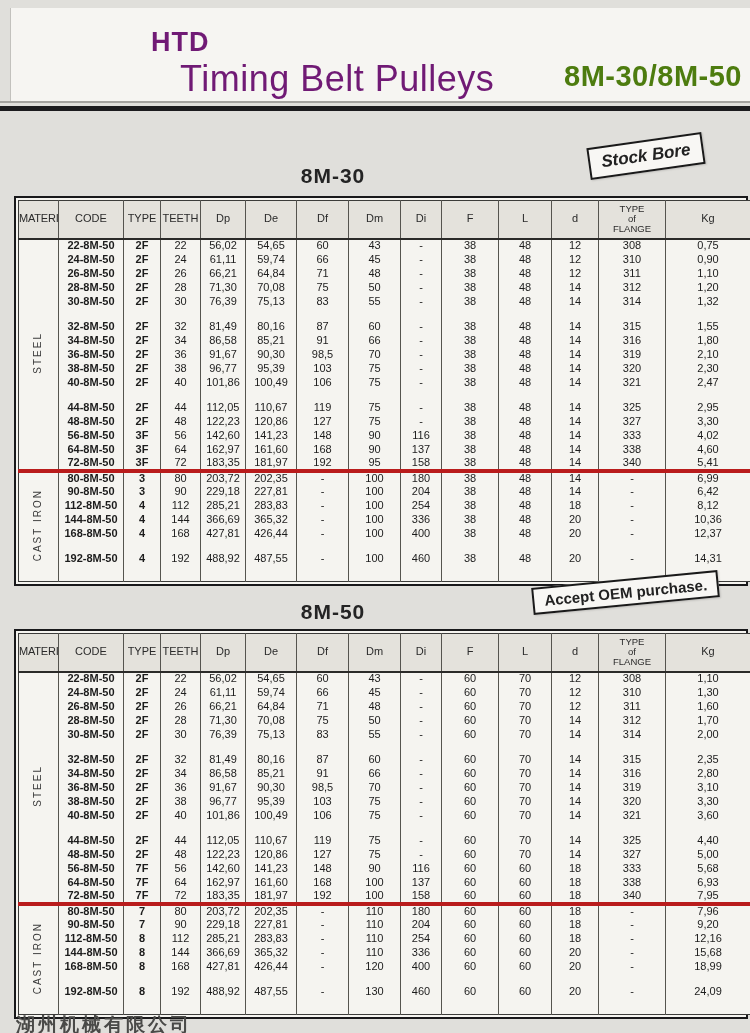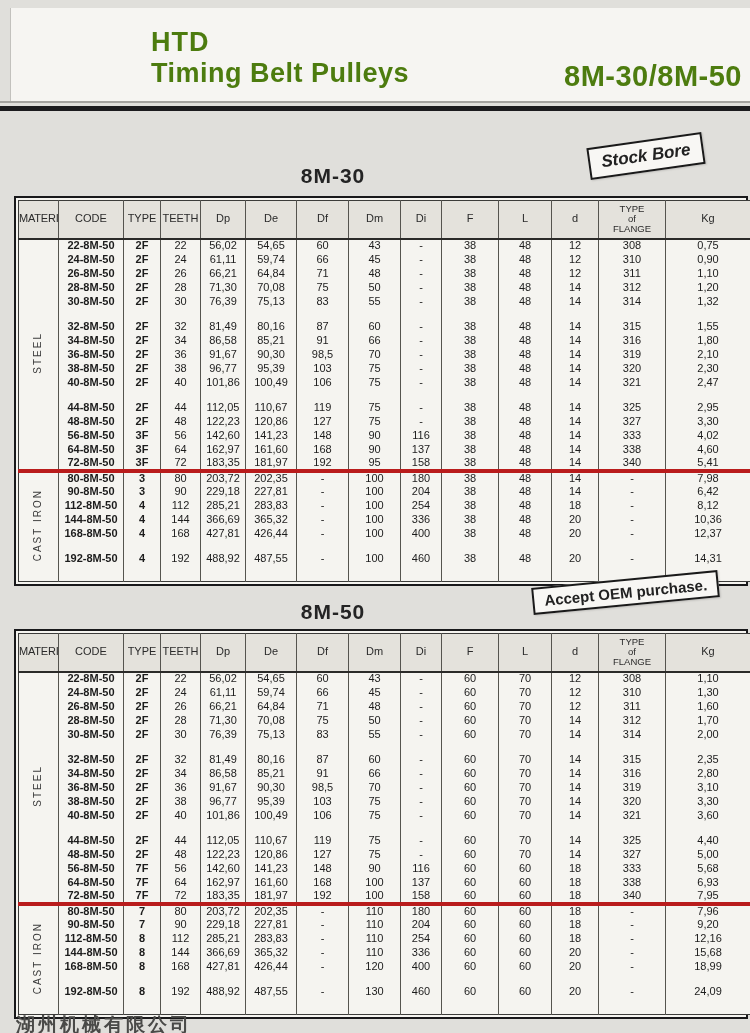--- a/index.html
+++ b/index.html
@@ -9,23 +9,23 @@
   #page {
     position:relative; width:750px; height:1033px;
     background:#e0dfdb; overflow:hidden; margin:0 auto;
   }
 
   
   .top-band {
     position:absolute; left:10px; top:8px; width:740px; height:94px;
     background:#f6f5f2; border-left:1px solid #c2c1bd;
   }
-  .brand { position:absolute; left:140px; top:20px; color:#4d7c0f; }
+  .brand { position:absolute; left:140px; top:20px; color:#701a75; }
   .brand .line1 { font-size:27px; font-weight:bold; letter-spacing:1px; line-height:1.1; }
-  .brand .line2 { font-size:27px; font-weight:bold; letter-spacing:0.5px; line-height:1.15; }
+  .brand .line2 { font-size:36px; font-weight:normal; letter-spacing:0.5px; line-height:1.15;margin-left:29px; }
   .model-code {
     position:absolute; right:8px; top:52px; font-size:29px; font-weight:bold;
     color:#4d7c0f; letter-spacing:0.5px;
   }
 
   
   .rule { position:absolute; left:0; top:101px; width:750px; }
   .rule .thin  { height:2px; background:#a3a29e; }
   .rule .thick { height:5px; background:#1b1b1d; margin-top:3px; }
 
@@ -425,21 +425,21 @@
             <td class="c2">80</td>
             <td class="c3">203,72</td>
             <td class="c4">202,35</td>
             <td class="c5">-</td>
             <td class="c6">100</td>
             <td class="c7">180</td>
             <td class="c8">38</td>
             <td class="c9">48</td>
             <td class="c10">14</td>
             <td class="c11">-</td>
-            <td class="c12">7,98</td>
+            <td class="c12">6,99</td>
           </tr>
           <tr>
             <td class="c0">90-8M-50</td>
             <td class="c1">3</td>
             <td class="c2">90</td>
             <td class="c3">229,18</td>
             <td class="c4">227,81</td>
             <td class="c5">-</td>
             <td class="c6">100</td>
             <td class="c7">204</td>

